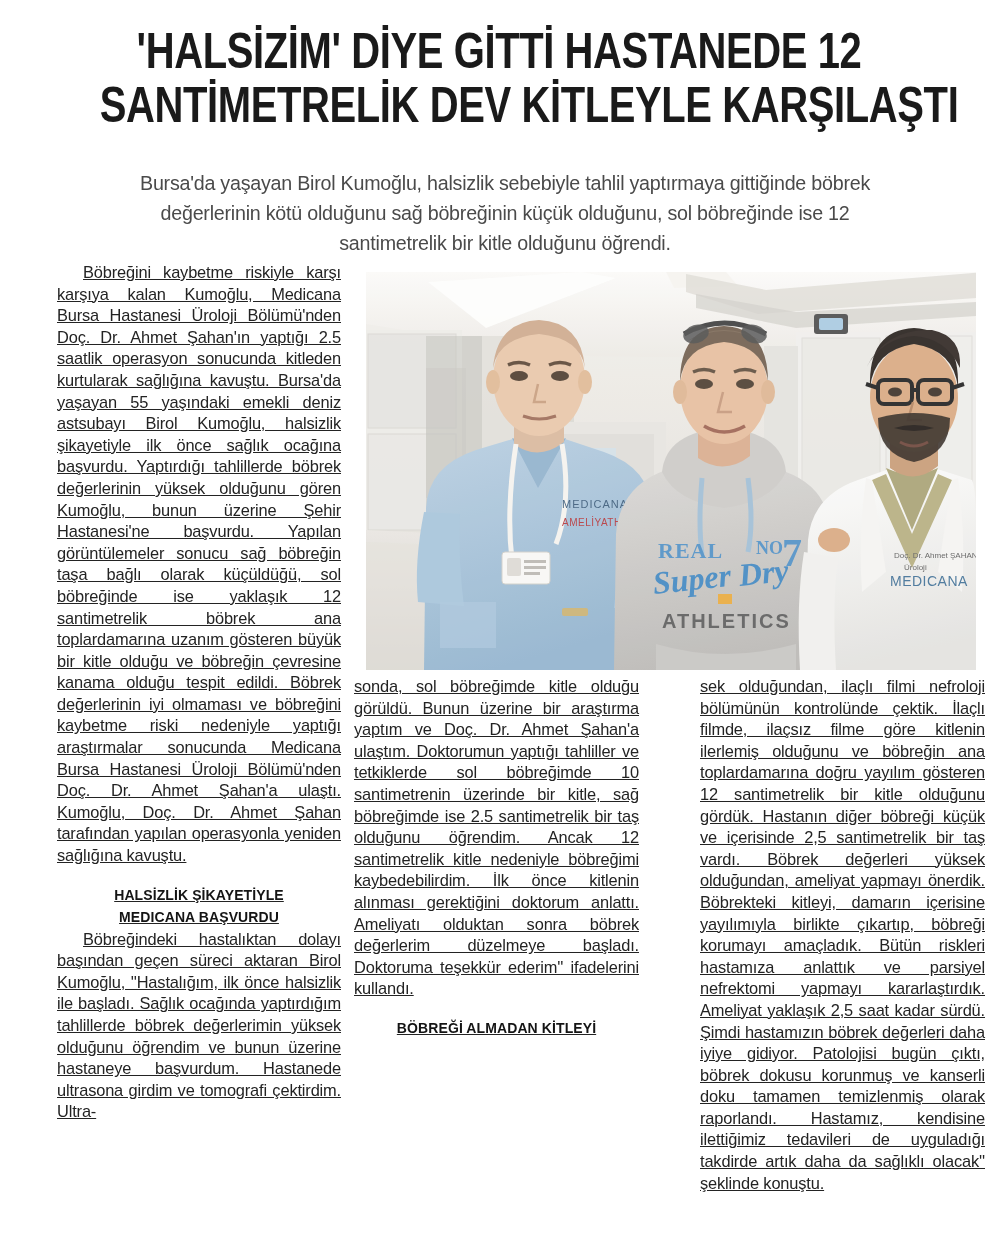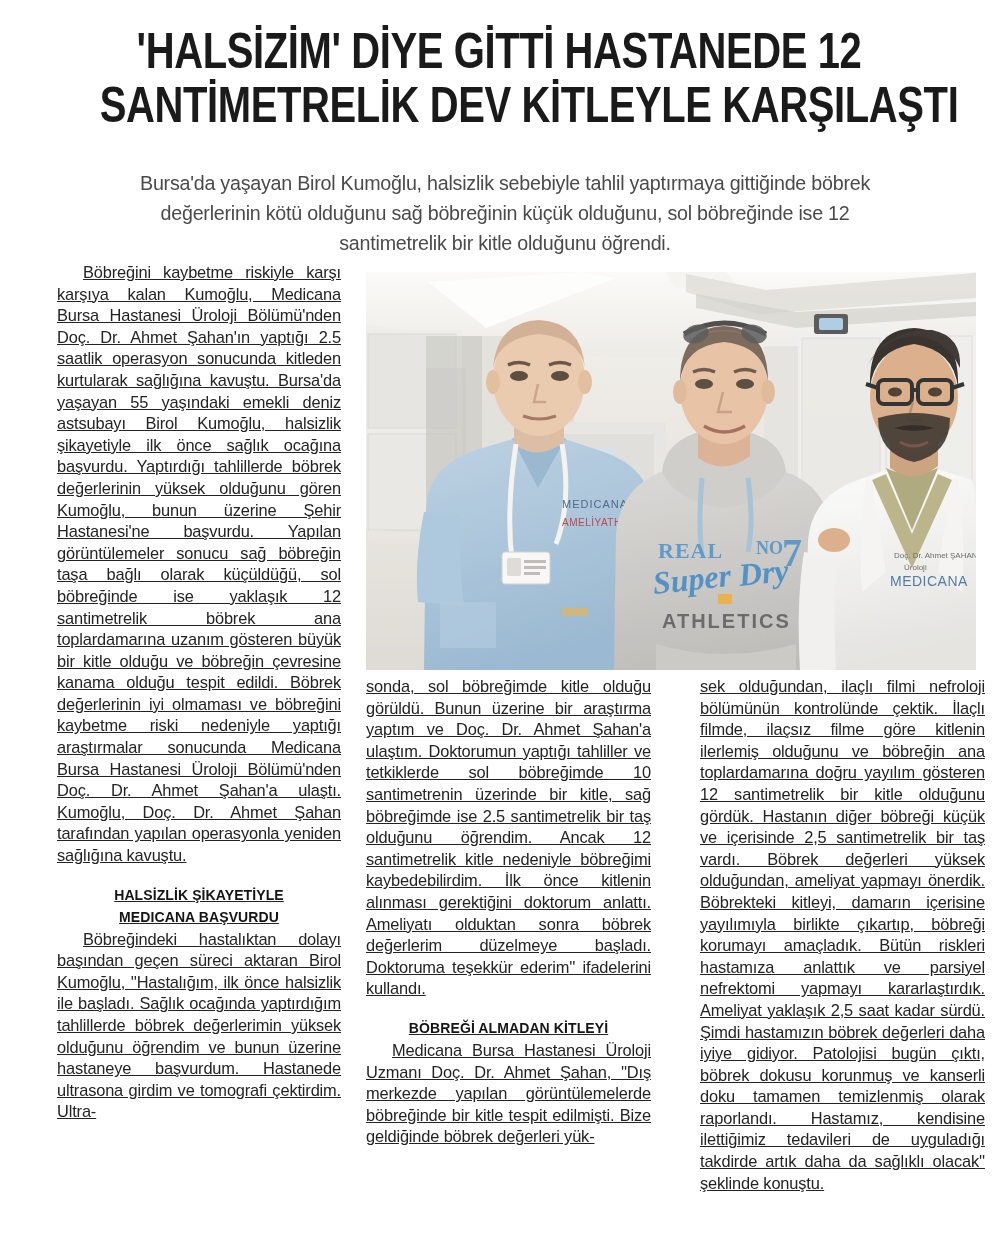--- a/index.html
+++ b/index.html
@@ -76,21 +76,21 @@
     letter-spacing: -0.15px;
     text-decoration: underline;
   }
   .col p {
     margin: 0;
     text-indent: 26px;
   }
   .col p.noindent { text-indent: 0; }
 
   #col1 { left: 57px;  top: 262px;  width: 284px; }
-  #col2 { left: 366px; top: 676px;  width: 285px; }
+  #col2 { left: 354px; top: 676px;  width: 285px; }
   #col3 { left: 700px; top: 676px;  width: 285px; }
 
   .subhead {
     font-weight: 700;
     font-size: 14px;
     line-height: 22px;
     text-align: center;
     text-indent: 0;
     letter-spacing: 0.1px;
     color: #141414;
@@ -317,18 +317,17 @@
     <span>MEDICANA BAŞVURDU</span>
   </div>
   <p>Böbreğindeki hastalıktan dolayı başından geçen süreci aktaran Birol Kumoğlu, ''Hastalığım, ilk önce halsizlik ile başladı. Sağlık ocağında yaptırdığım tahlillerde böbrek değerlerimin yüksek olduğunu öğrendim ve bunun üzerine hastaneye başvurdum. Hastanede ultrasona girdim ve tomografi çektirdim. Ultra-</p>
 </div>
 
 <div class="col" id="col2">
   <p class="noindent">sonda, sol böbreğimde kitle olduğu görüldü. Bunun üzerine bir araştırma yaptım ve Doç. Dr. Ahmet Şahan'a ulaştım. Doktorumun yaptığı tahliller ve tetkiklerde sol böbreğimde 10 santimetrenin üzerinde bir kitle, sağ böbreğimde ise 2.5 santimetrelik bir taş olduğunu öğrendim. Ancak 12 santimetrelik kitle nedeniyle böbreğimi kaybedebilirdim. İlk önce kitlenin alınması gerektiğini doktorum anlattı. Ameliyatı olduktan sonra böbrek değerlerim düzelmeye başladı. Doktoruma teşekkür ederim'' ifadelerini kullandı.</p>
   <div class="subhead">
     <span>BÖBREĞİ ALMADAN KİTLEYİ</span>
   </div>
-  <p>Medicana Bursa Hastanesi Üroloji Uzmanı Doç. Dr. Ahmet Şahan, ''Dış merkezde yapılan görüntülemelerde böbreğinde bir kitle tespit edilmişti. Bize geldiğinde böbrek değerleri yük-</p>
 </div>
 
 <div class="col" id="col3">
   <p class="noindent">sek olduğundan, ilaçlı filmi nefroloji bölümünün kontrolünde çektik. İlaçlı filmde, ilaçsız filme göre kitlenin ilerlemiş olduğunu ve böbreğin ana toplardamarına doğru yayılım gösteren 12 santimetrelik bir kitle olduğunu gördük. Hastanın diğer böbreği küçük ve içerisinde 2,5 santimetrelik bir taş vardı. Böbrek değerleri yüksek olduğundan, ameliyat yapmayı önerdik. Böbrekteki kitleyi, damarın içerisine yayılımıyla birlikte çıkartıp, böbreği korumayı amaçladık. Bütün riskleri hastamıza anlattık ve parsiyel nefrektomi yapmayı kararlaştırdık. Ameliyat yaklaşık 2,5 saat kadar sürdü. Şimdi hastamızın böbrek değerleri daha iyiye gidiyor. Patolojisi bugün çıktı, böbrek dokusu korunmuş ve kanserli doku tamamen temizlenmiş olarak raporlandı. Hastamız, kendisine ilettiğimiz tedavileri de uyguladığı takdirde artık daha da sağlıklı olacak'' şeklinde konuştu.</p>
 </div>
 
 </body></html>

